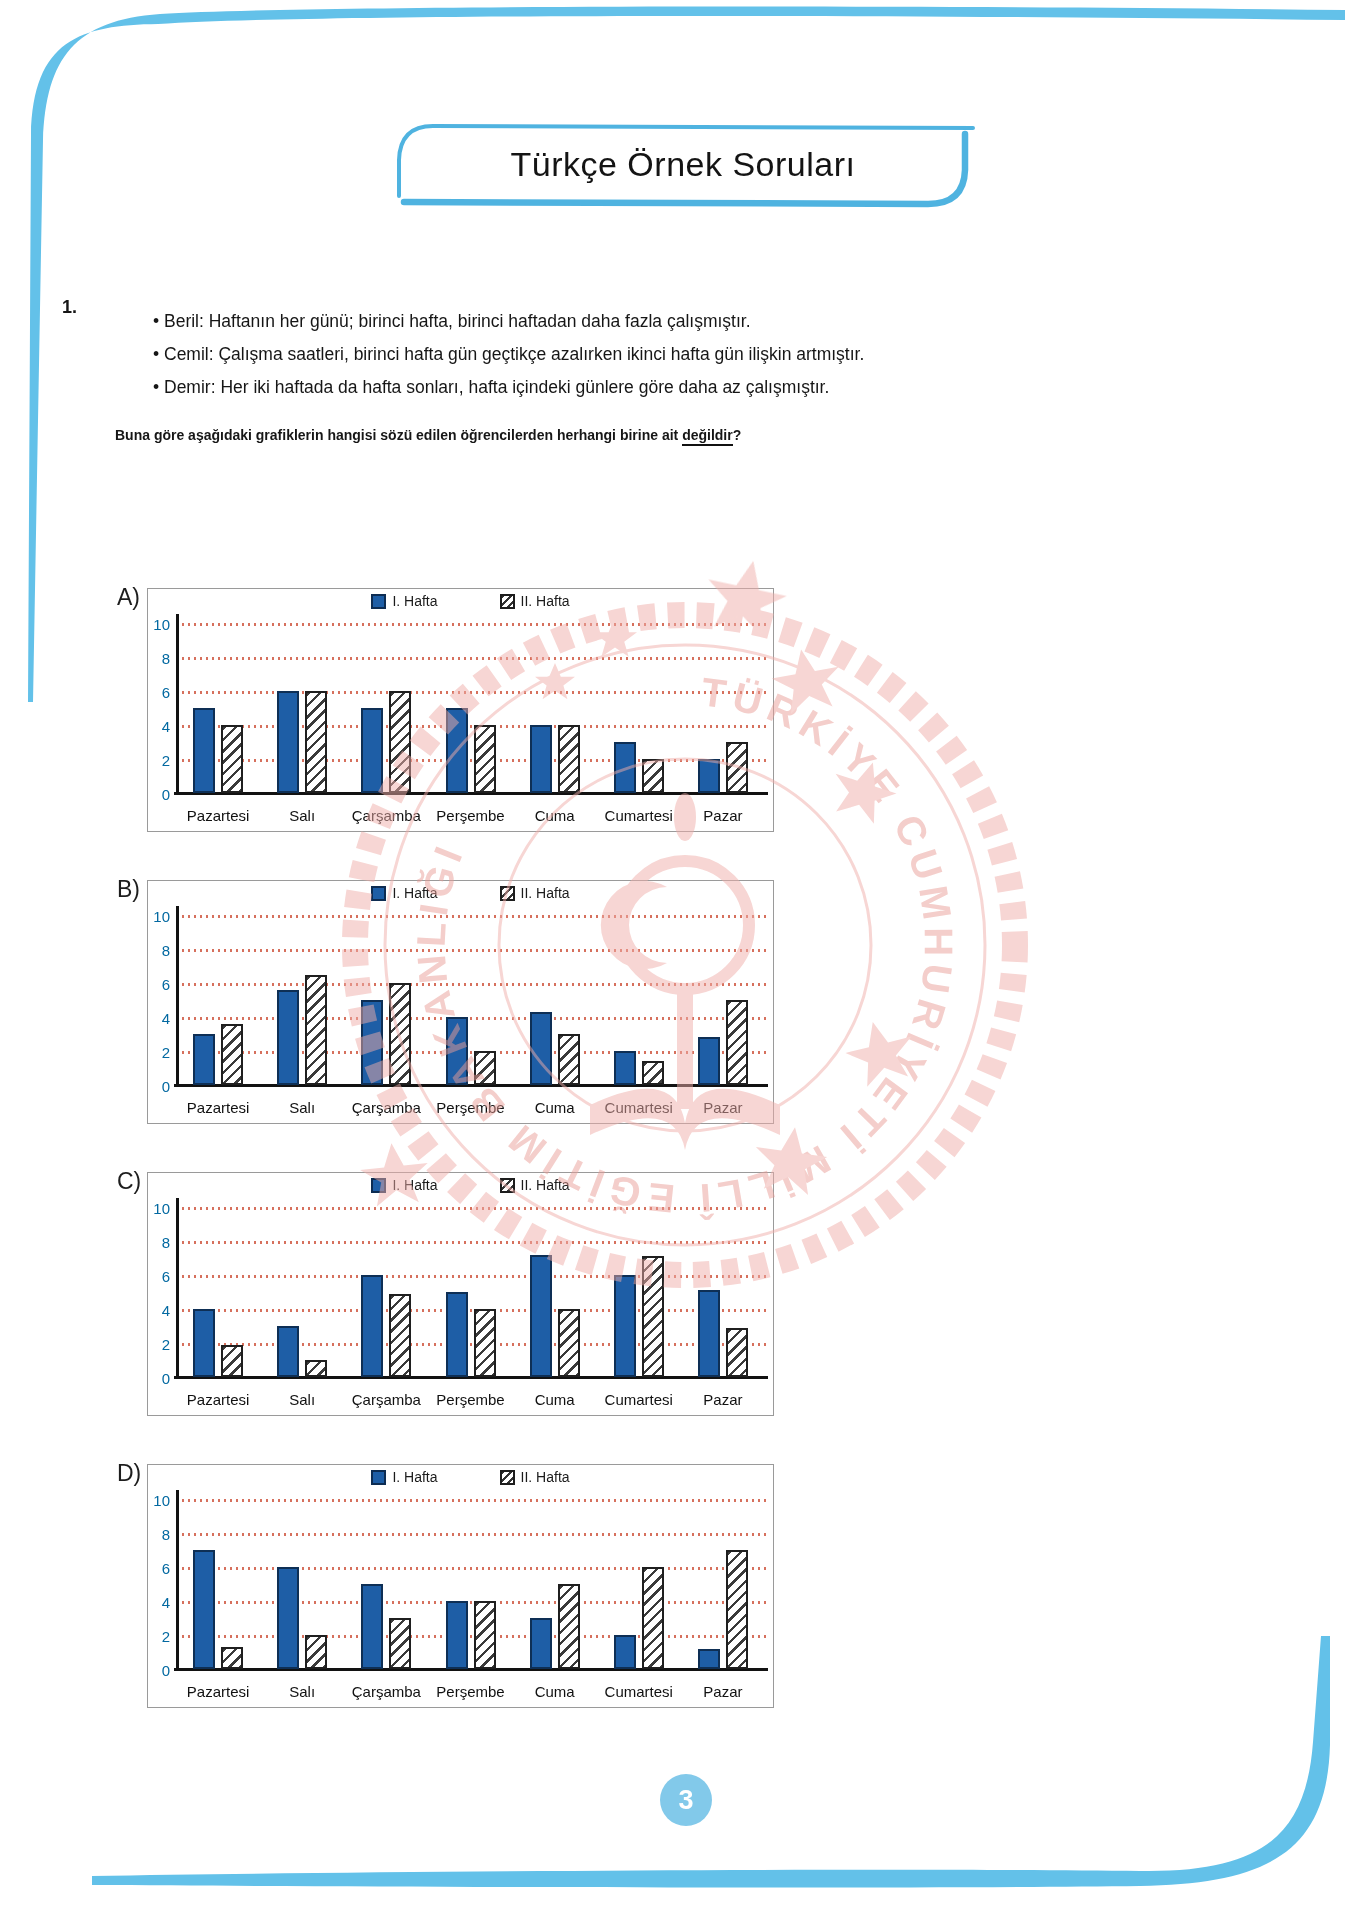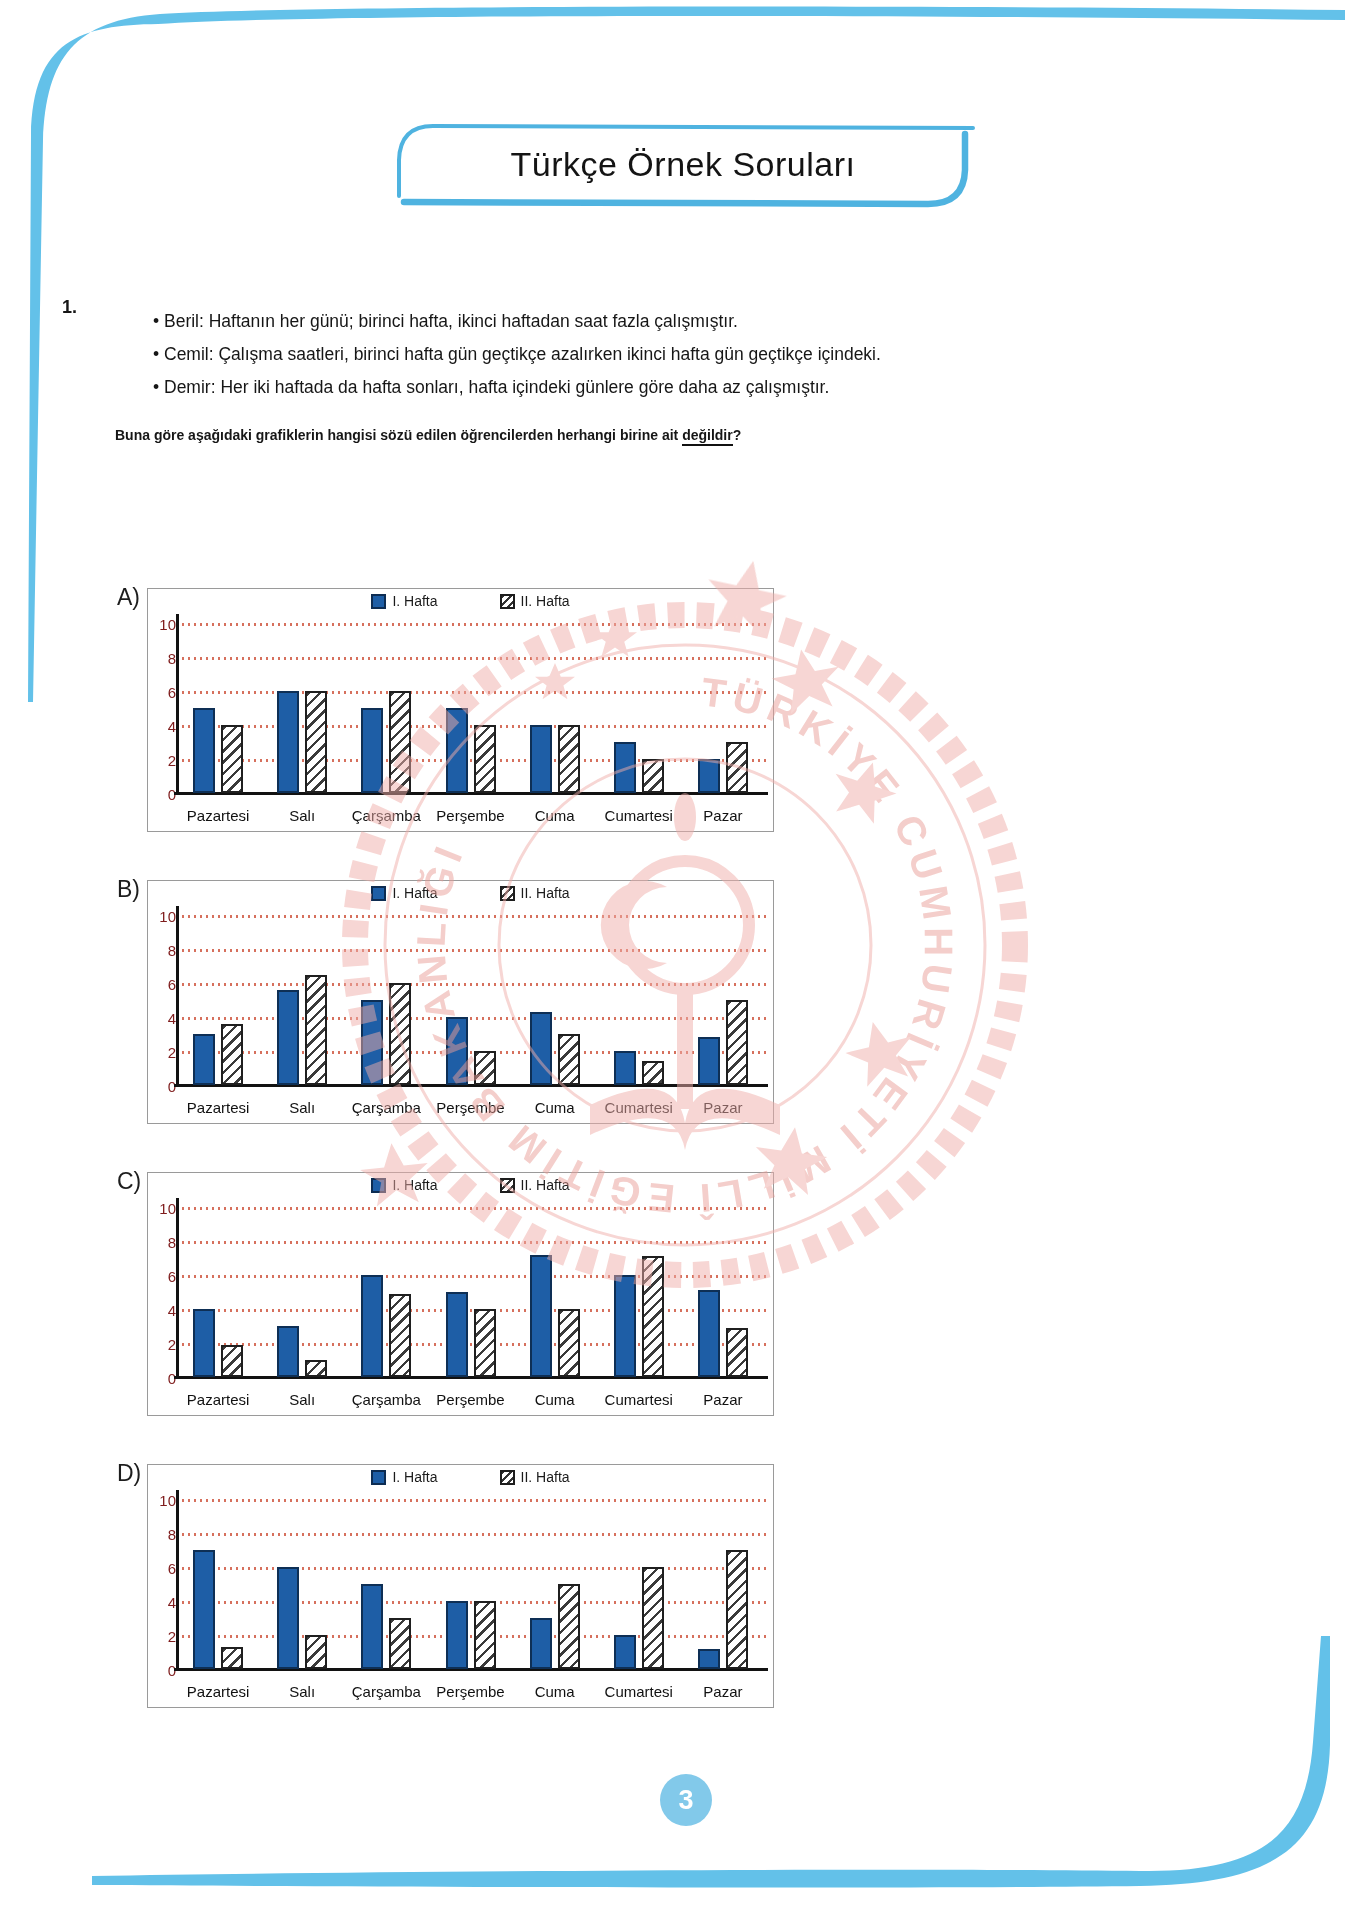--- a/index.html
+++ b/index.html
@@ -33,21 +33,21 @@
   .legend{position:absolute;left:28px;right:8px;top:4px;display:flex;justify-content:center;
           gap:62px;align-items:center;font-size:14px;color:#1b1b1b;}
   .lg-item{display:flex;align-items:center;}
   .sw{width:15px;height:15px;margin-right:6px;box-sizing:border-box;}
   .sw0{background:#1e5ea6;border:2px solid #0d2c52;}
   .sw1{background-color:#fff;background-image:repeating-linear-gradient(135deg,#333 0 2px,rgba(0,0,0,0) 2px 5.5px);border:2px solid #1d1d1d;}
 
   .grid{position:absolute;left:28px;right:5px;height:3px;
         background-image:repeating-linear-gradient(90deg,#cf5740 0 2.4px,rgba(0,0,0,0) 2.4px 6px);
         opacity:.85;}
-  .ylab{position:absolute;left:6px;width:22px;height:18px;text-align:right;font-size:15px;line-height:18px;color:#7f1d1d;}
+  .ylab{position:absolute;left:0;width:22px;height:18px;text-align:right;font-size:15px;line-height:18px;color:#0369a1;}
   .yaxis{position:absolute;left:28px;top:25px;bottom:36px;width:3px;background:#121212;}
   .xaxis{position:absolute;left:26px;right:5px;bottom:36px;height:3px;background:#121212;}
   .bar{position:absolute;bottom:38px;width:22px;box-sizing:border-box;}
   .bar0{background:#1e5ea6;border:2px solid #0e2f55;}
   .bar1{background-color:#fff;background-image:repeating-linear-gradient(135deg,#3a3a3a 0 2.4px,rgba(0,0,0,0) 2.4px 8px);
         border:2px solid #1f1f1f;}
   .xlab{position:absolute;bottom:7px;width:96px;text-align:center;font-size:15px;color:#111;}
 
   
   .page-circle{position:absolute;left:660px;top:1774px;width:52px;height:52px;border-radius:50%;
@@ -70,22 +70,22 @@
     <svg class="title-frame" viewBox="0 0 590 96">
       <path d="M585 12 L 45 10 Q 12 10 11 44 L 11 80" fill="none" stroke="#4fb3e0" stroke-width="4" stroke-linecap="round"></path>
       <path d="M16 86 L 540 88 Q 576 88 577 54 L 577 18" fill="none" stroke="#4fb3e0" stroke-width="6.5" stroke-linecap="round"></path>
     </svg>
     <div class="title-text">Türkçe Örnek Soruları</div>
   </div>
 
   <div class="q-num">1.</div>
   <div class="q-body">
     <ul class="bullets">
-      <li>Beril: Haftanın her günü; birinci hafta, ikinci haftadan saat fazla çalışmıştır.</li>
-      <li>Cemil: Çalışma saatleri, birinci hafta gün geçtikçe azalırken ikinci hafta gün geçtikçe içindeki.</li>
+      <li>Beril: Haftanın her günü; birinci hafta, birinci haftadan daha fazla çalışmıştır.</li>
+      <li>Cemil: Çalışma saatleri, birinci hafta gün geçtikçe azalırken ikinci hafta gün ilişkin artmıştır.</li>
       <li>Demir: Her iki haftada da hafta sonları, hafta içindeki günlere göre daha az çalışmıştır.</li>
     </ul>
     <p class="prompt"><span>Buna göre aşağıdaki grafiklerin hangisi sözü edilen öğrencilerden herhangi birine ait </span><span class="u">değildir</span><span>?</span></p>
   </div>
 
   <div class="charts">
     <div class="chart-row">
       <span class="opt">A)</span>
       <div class="chart-box">
           <div class="legend">

